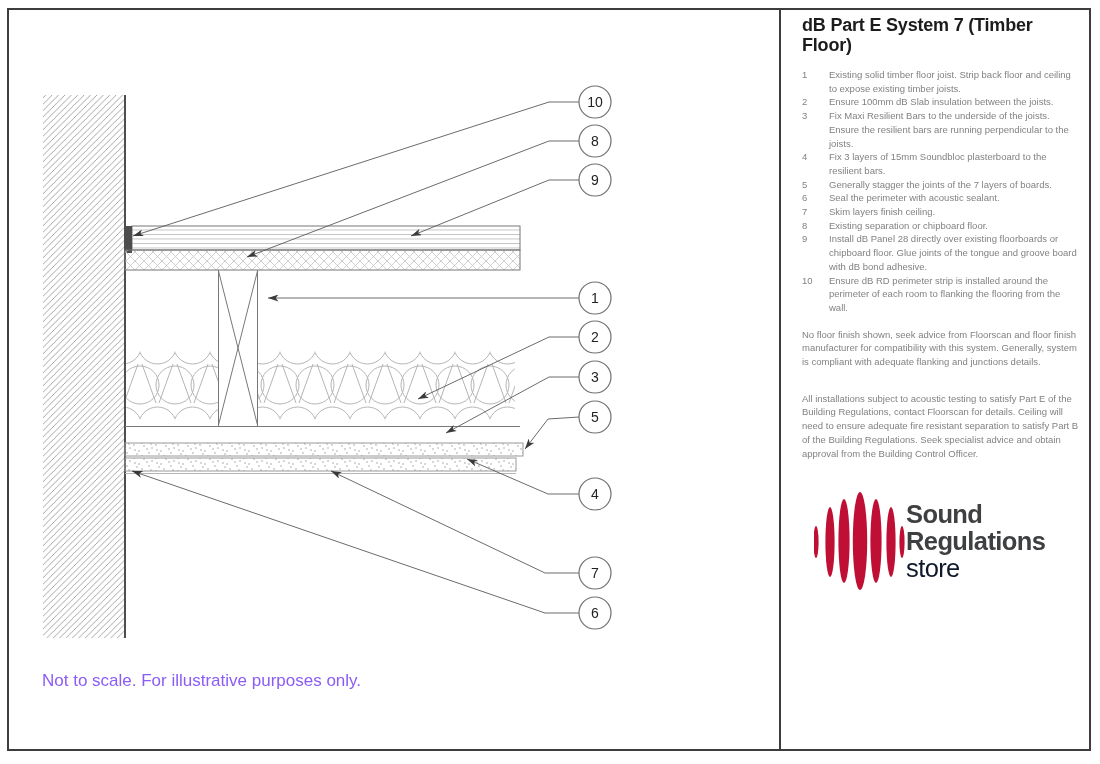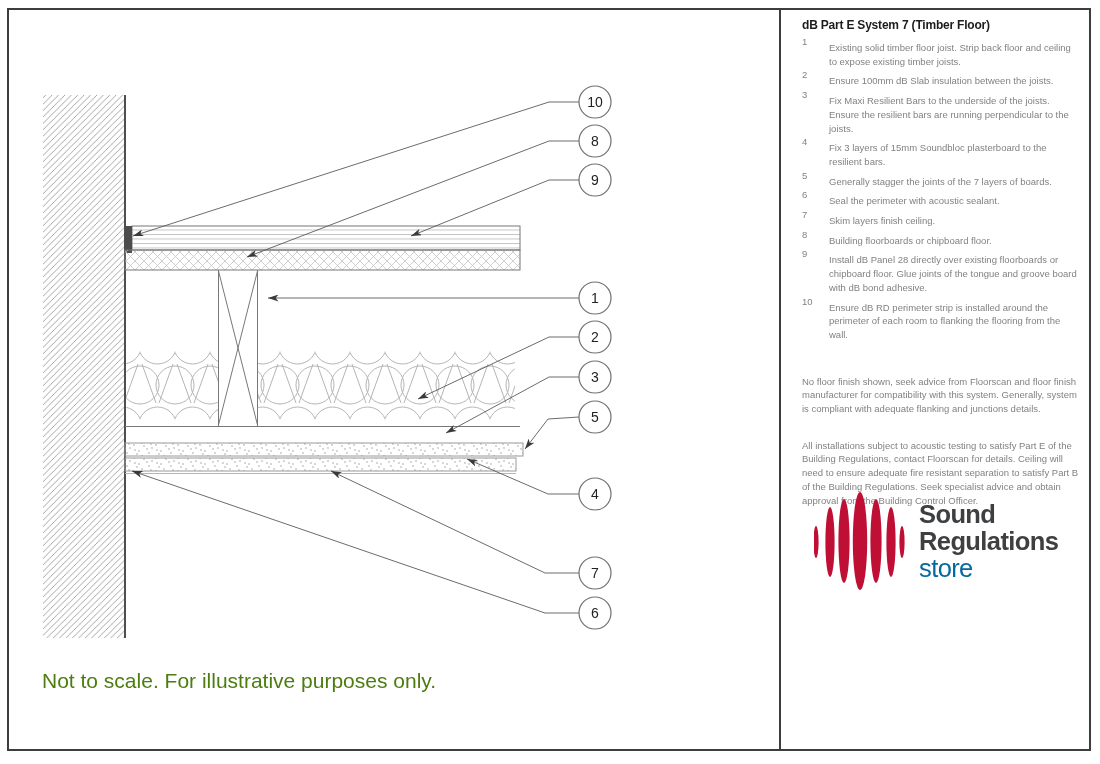--- a/index.html
+++ b/index.html
@@ -5,37 +5,37 @@
   html,body{margin:0;padding:0;background:#fff;}
   .sheet{position:relative;width:1100px;height:764px;background:#ffffff;overflow:hidden;
          font-family:"Liberation Sans", sans-serif;}
   .page-border{position:absolute;left:7px;top:8px;width:1084px;height:743px;
                border:2px solid #3d3d3d;box-sizing:border-box;}
   .divider{position:absolute;left:779px;top:8px;width:2px;height:743px;background:#3d3d3d;}
   .drawing-svg{position:absolute;left:0;top:0;}
 
   
   .panel{position:absolute;left:802px;top:15px;width:277px;color:#828282;}
-  .panel-title{font-size:12px;font-weight:bold;color:#1c1c1c;letter-spacing:-0.2px;
-               margin:0 0 0 0;line-height:20px;}
+  .panel-title{font-size:18px;font-weight:bold;color:#1c1c1c;letter-spacing:-0.2px;
+               margin:0 0 13px 0;line-height:20px;}
   .note-row{display:flex;font-size:9.5px;line-height:13.7px;}
   .note-num{width:27px;flex:0 0 27px;}
-  .note-text{flex:1;margin-top:6px;}
+  .note-text{flex:1;}
   .para{font-size:9.5px;line-height:13.7px;margin:0;}
-  .para-1{margin-top:33px;}
+  .para-1{margin-top:13px;}
   .para-2{margin-top:23px;}
 
   
   .logo{position:absolute;left:814px;top:489px;display:flex;align-items:center;}
-  .logo-words{margin-left:13px;font-size:25.5px;line-height:27px;font-weight:bold;
+  .logo-words{font-size:25.5px;line-height:27px;font-weight:bold;
               color:#3e3f41;letter-spacing:-0.6px;}
-  .logo-store{font-weight:normal;color:#0369a1;}
+  .logo-store{font-weight:normal;color:#0f172a;}
 
   
-  .disclaimer{position:absolute;left:42px;top:671px;font-size:21px;line-height:20.5px;color:#4d7c0f;}
+  .disclaimer{position:absolute;left:42px;top:671px;font-size:17px;line-height:20.5px;color:#8b5cf6;}
 </style>
 </head>
 <body>
 
 <div class="sheet">
   <div class="page-border"></div>
   <div class="divider"></div>
 
   <svg class="drawing-svg" width="780" height="764" viewBox="0 0 780 764">
     <defs>
@@ -193,21 +193,21 @@
       <div class="note-row">
         <div class="note-num">6</div>
         <div class="note-text">Seal the perimeter with acoustic sealant.</div>
       </div>
       <div class="note-row">
         <div class="note-num">7</div>
         <div class="note-text">Skim layers finish ceiling.</div>
       </div>
       <div class="note-row">
         <div class="note-num">8</div>
-        <div class="note-text">Building floorboards or chipboard floor.</div>
+        <div class="note-text">Existing separation or chipboard floor.</div>
       </div>
       <div class="note-row">
         <div class="note-num">9</div>
         <div class="note-text">Install dB Panel 28 directly over existing floorboards or chipboard floor. Glue joints of the tongue and groove board with dB bond adhesive.</div>
       </div>
       <div class="note-row">
         <div class="note-num">10</div>
         <div class="note-text">Ensure dB RD perimeter strip is installed around the perimeter of each room to flanking the flooring from the wall.</div>
       </div>
     </div>

